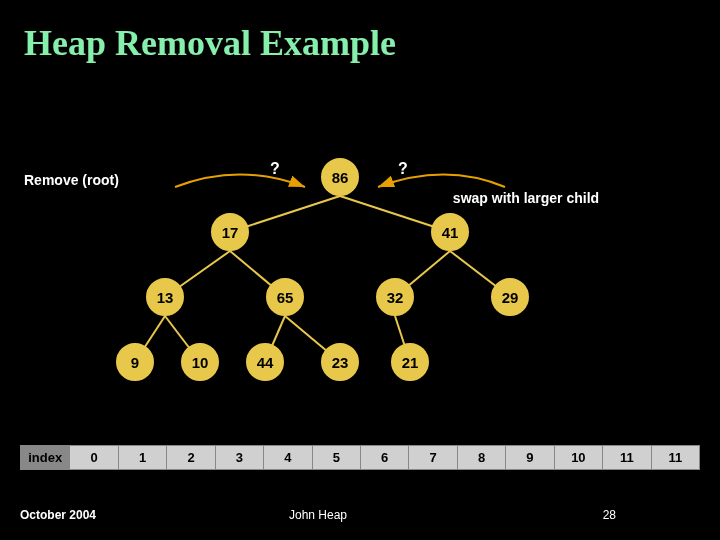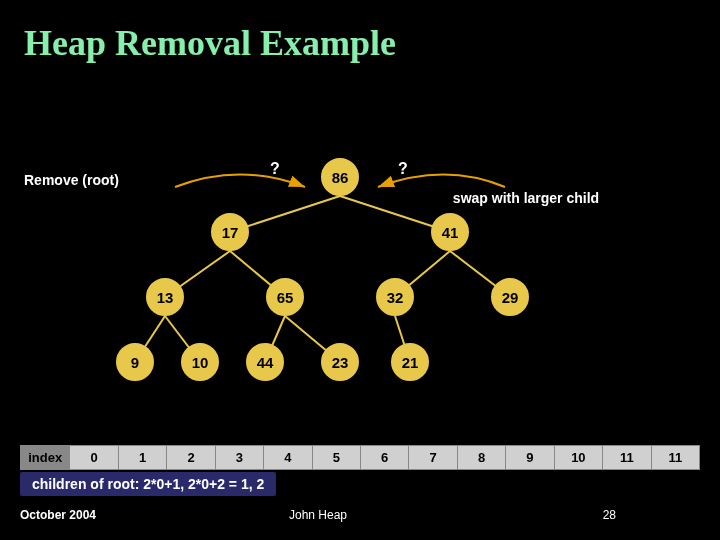--- a/index.html
+++ b/index.html
@@ -232,18 +232,17 @@
             <td>8</td>
             <td>9</td>
             <td>10</td>
             <td>11</td>
             <td>11</td>
           </tr>
     </tbody>
       </table>
   </div>
 
-  <div id="children-label">children of root: 2*0+1, 2*0+2 = 1, 2</div>
 
   <div id="footer-left">October  2004</div>
   <div id="footer-center">John Heap</div>
   <div id="footer-right">28</div>
 </div>
 
 </body></html>

